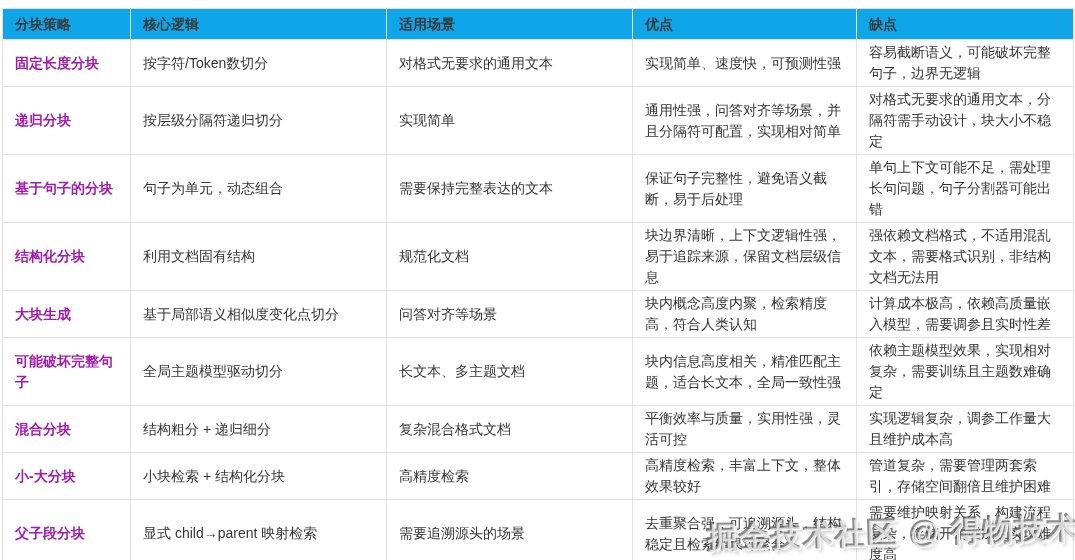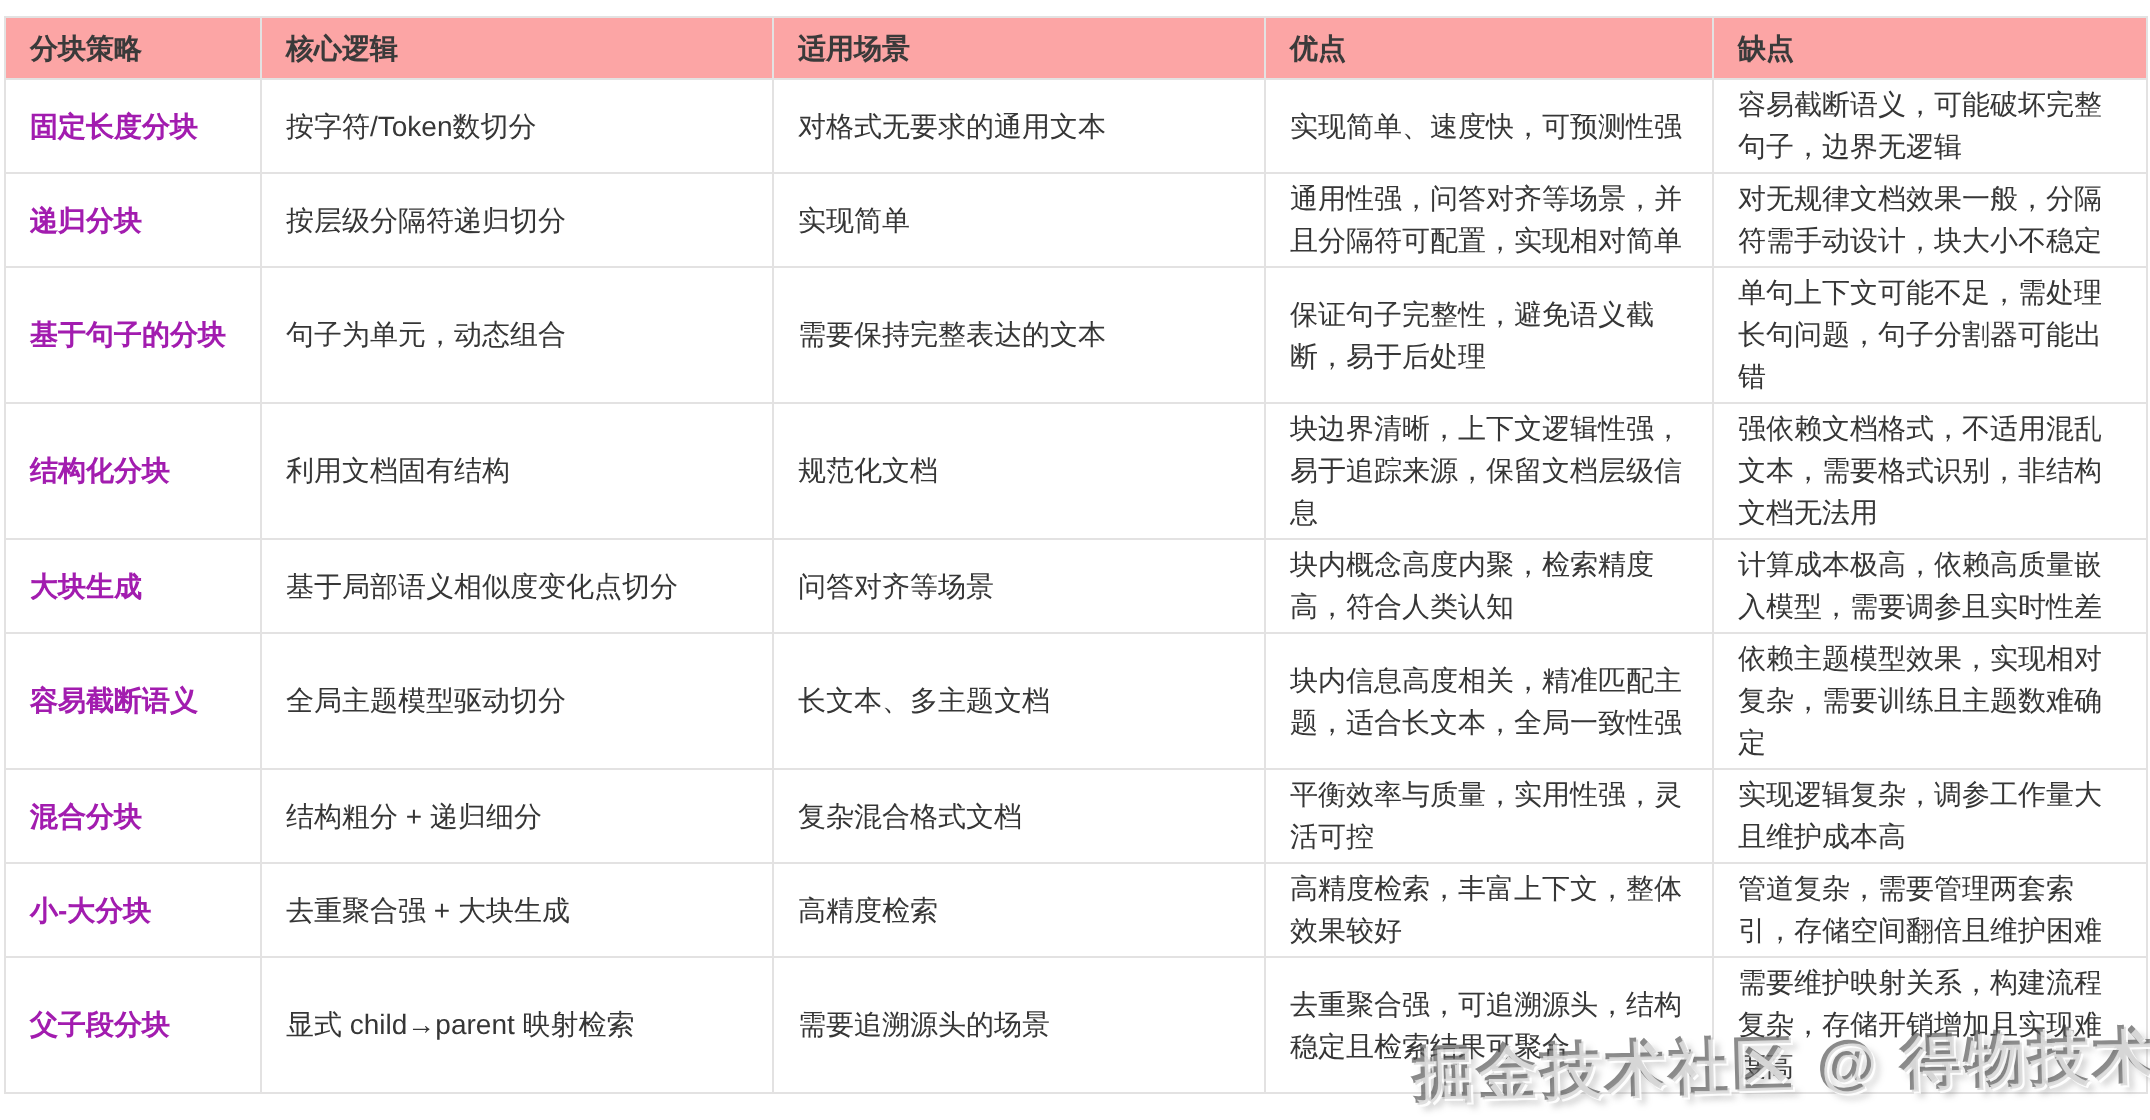--- a/index.html
+++ b/index.html
@@ -30,21 +30,21 @@
   .strategy-table th,
   .strategy-table td {
     border: 1px solid #e3e2e2;
     padding: 2px 12px;
     line-height: 21px;
     text-align: left;
     vertical-align: middle;
     word-break: break-word;
   }
   .strategy-table thead th {
-    background: #fca5a5;
+    background: #0ea5e9;
     font-weight: 700;
     height: 26px;
     color: #3a3a3a;
   }
   .strategy-table td.cell-strategy {
     font-weight: 700;
     color: #a21caf;
   }
   .strategy-table tbody td {
     background: #ffffff;
@@ -93,21 +93,21 @@
     <td>按字符/Token数切分</td>
     <td>对格式无要求的通用文本</td>
     <td>实现简单、速度快，可预测性强</td>
     <td>容易截断语义，可能破坏完整句子，边界无逻辑</td>
   </tr>
         <tr>
     <td class="cell-strategy">递归分块</td>
     <td>按层级分隔符递归切分</td>
     <td>实现简单</td>
     <td>通用性强，问答对齐等场景，并且分隔符可配置，实现相对简单</td>
-    <td>对无规律文档效果一般，分隔符需手动设计，块大小不稳定</td>
+    <td>对格式无要求的通用文本，分隔符需手动设计，块大小不稳定</td>
   </tr>
         <tr>
     <td class="cell-strategy">基于句子的分块</td>
     <td>句子为单元，动态组合</td>
     <td>需要保持完整表达的文本</td>
     <td>保证句子完整性，避免语义截断，易于后处理</td>
     <td>单句上下文可能不足，需处理长句问题，句子分割器可能出错</td>
   </tr>
         <tr>
     <td class="cell-strategy">结构化分块</td>
@@ -117,36 +117,36 @@
     <td>强依赖文档格式，不适用混乱文本，需要格式识别，非结构文档无法用</td>
   </tr>
         <tr>
     <td class="cell-strategy">大块生成</td>
     <td>基于局部语义相似度变化点切分</td>
     <td>问答对齐等场景</td>
     <td>块内概念高度内聚，检索精度高，符合人类认知</td>
     <td>计算成本极高，依赖高质量嵌入模型，需要调参且实时性差</td>
   </tr>
         <tr>
-    <td class="cell-strategy">容易截断语义</td>
+    <td class="cell-strategy">可能破坏完整句子</td>
     <td>全局主题模型驱动切分</td>
     <td>长文本、多主题文档</td>
     <td>块内信息高度相关，精准匹配主题，适合长文本，全局一致性强</td>
     <td>依赖主题模型效果，实现相对复杂，需要训练且主题数难确定</td>
   </tr>
         <tr>
     <td class="cell-strategy">混合分块</td>
     <td>结构粗分 + 递归细分</td>
     <td>复杂混合格式文档</td>
     <td>平衡效率与质量，实用性强，灵活可控</td>
     <td>实现逻辑复杂，调参工作量大且维护成本高</td>
   </tr>
         <tr>
     <td class="cell-strategy">小-大分块</td>
-    <td>去重聚合强 + 大块生成</td>
+    <td>小块检索 + 结构化分块</td>
     <td>高精度检索</td>
     <td>高精度检索，丰富上下文，整体效果较好</td>
     <td>管道复杂，需要管理两套索引，存储空间翻倍且维护困难</td>
   </tr>
         <tr>
     <td class="cell-strategy">父子段分块</td>
     <td>显式 child→parent 映射检索</td>
     <td>需要追溯源头的场景</td>
     <td>去重聚合强，可追溯源头，结构稳定且检索结果可聚合</td>
     <td>需要维护映射关系，构建流程复杂，存储开销增加且实现难度高</td>

